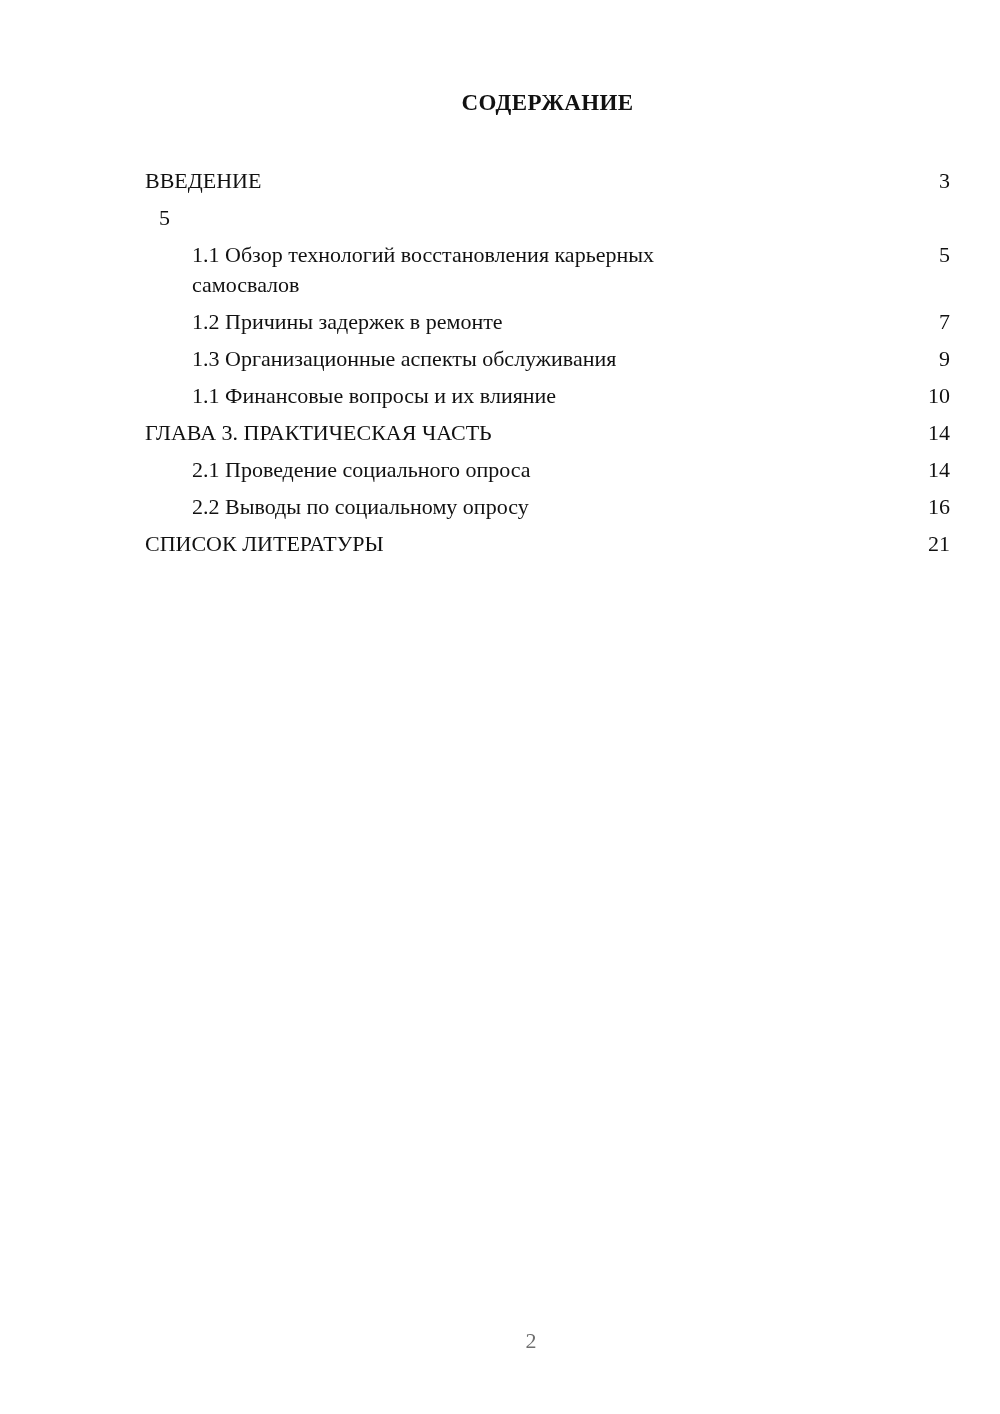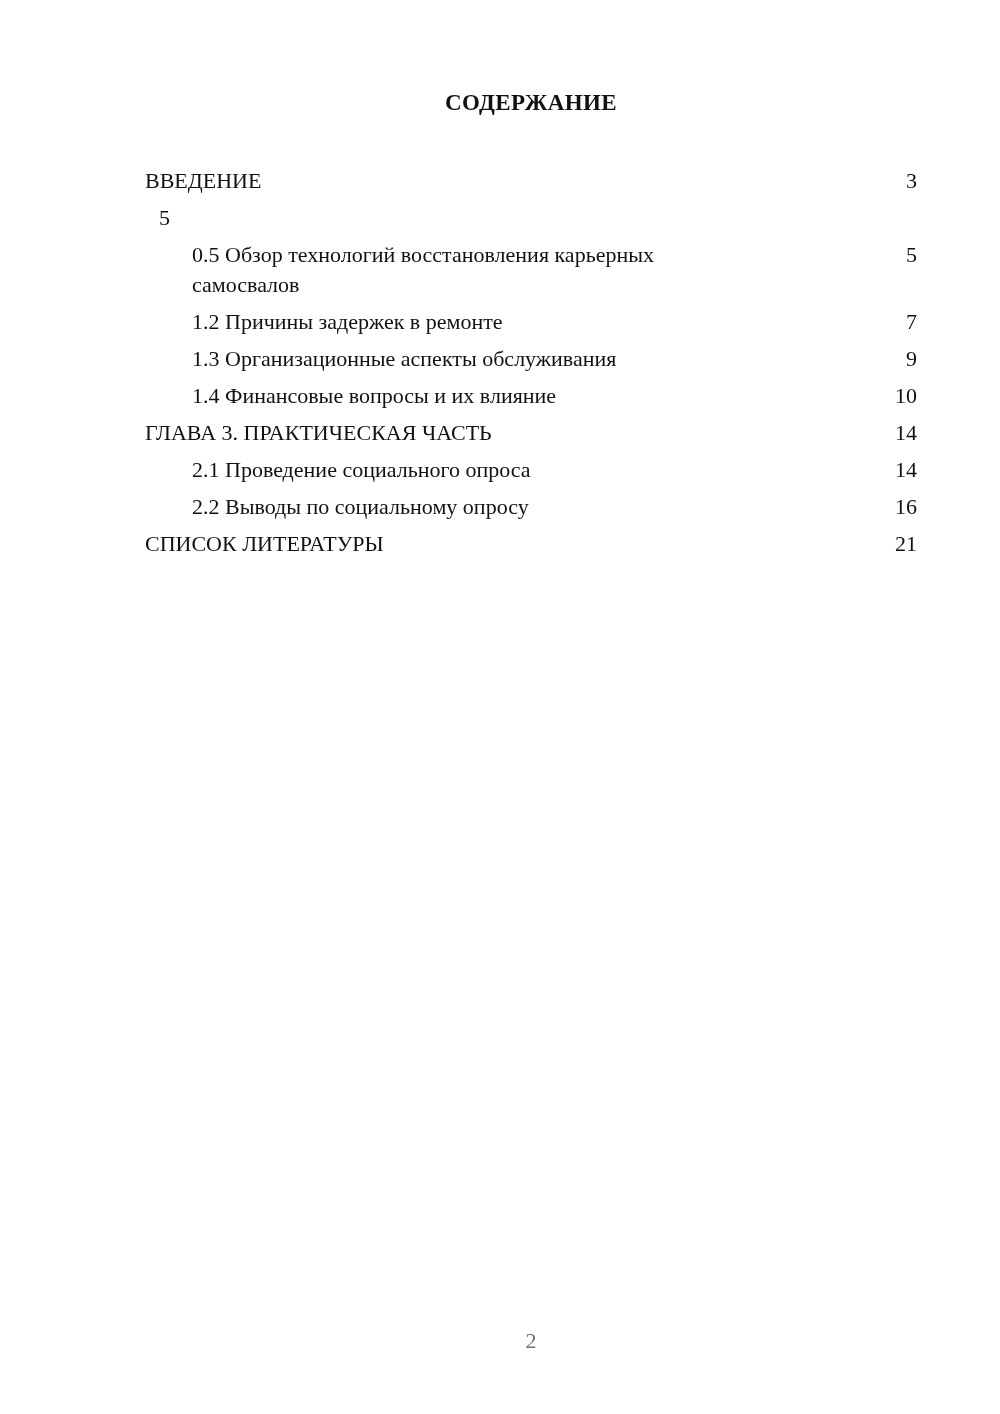--- a/index.html
+++ b/index.html
@@ -6,21 +6,21 @@
     margin: 0;
     padding: 0;
     background: #ffffff;
   }
   .page {
     position: relative;
     width: 1000px;
     height: 1414px;
     background: #ffffff;
     box-sizing: border-box;
-    padding: 90px 83px 0 145px;
+    padding: 90px 50px 0 145px;
     font-family: "Liberation Serif", "DejaVu Serif", serif;
     color: #111111;
     overflow: hidden;
   }
   .doc-title {
     margin: 0;
     text-align: center;
     font-size: 23px;
     line-height: 26px;
     font-weight: 700;
@@ -71,36 +71,36 @@
     <div class="toc-row">
       <span class="toc-label">ВВЕДЕНИЕ</span>
       <span class="toc-page">3</span>
     </div>
 
     <div class="toc-row">
       <span class="toc-page">5</span>
     </div>
 
     <div class="toc-row sub">
-      <span class="toc-label">0.5 Обзор технологий восстановления карьерных самосвалов</span>
+      <span class="toc-label">1.1 Обзор технологий восстановления карьерных самосвалов</span>
       <span class="toc-page">5</span>
     </div>
 
     <div class="toc-row sub">
       <span class="toc-label">1.2 Причины задержек в ремонте</span>
       <span class="toc-page">7</span>
     </div>
 
     <div class="toc-row sub">
       <span class="toc-label">1.3 Организационные аспекты обслуживания</span>
       <span class="toc-page">9</span>
     </div>
 
     <div class="toc-row sub">
-      <span class="toc-label">1.4 Финансовые вопросы и их влияние</span>
+      <span class="toc-label">1.1 Финансовые вопросы и их влияние</span>
       <span class="toc-page">10</span>
     </div>
 
     <div class="toc-row">
       <span class="toc-label">ГЛАВА 3. ПРАКТИЧЕСКАЯ ЧАСТЬ</span>
       <span class="toc-page">14</span>
     </div>
 
     <div class="toc-row sub">
       <span class="toc-label">2.1 Проведение социального опроса</span>

